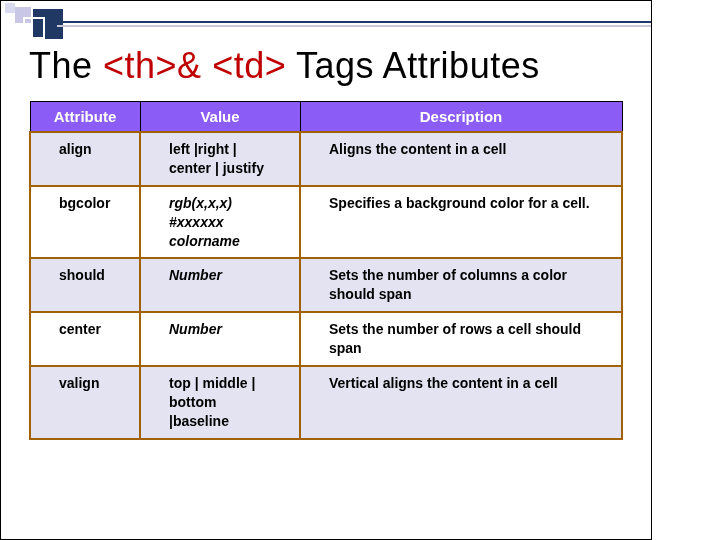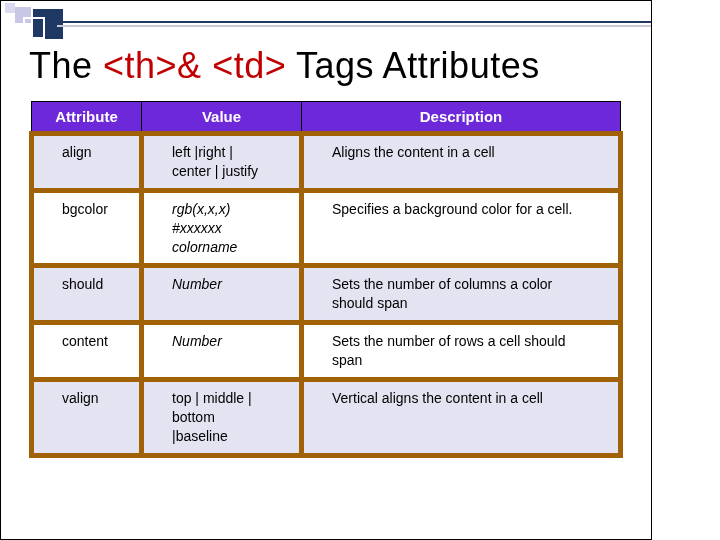--- a/index.html
+++ b/index.html
@@ -76,33 +76,33 @@
     border-collapse: collapse;
     width: 100%;
     table-layout: fixed;
     font-size: 14px;
   }
   table.attr-table col.c1 { width: 110px; }
   table.attr-table col.c2 { width: 160px; }
   table.attr-table col.c3 { width: auto; }
 
   table.attr-table th {
-    background: #6d28d9;
+    background: #8b5cf6;
     color: #fff;
     font-weight: 700;
     text-align: center;
     padding: 6px 8px;
     border: 1px solid #000;
     font-size: 15px;
   }
   table.attr-table td {
-    border: 5px solid #a16207;
+    border: 2px solid #a16207;
     padding: 7px 28px;
     vertical-align: top;
-    font-weight: 400;
+    font-weight: 700;
     line-height: 1.35;
   }
   tbody tr:nth-child(odd)  td { background: #e3e3f2; }
   tbody tr:nth-child(even) td { background: #ffffff; }
 
   td.value { font-weight: 700; }
   td.value .ital { font-style: italic; margin-top: 17px; }
 </style>
 </head>
 <body>
@@ -156,21 +156,21 @@
       </tr>
       <tr>
         <td>should</td>
         <td class="value">
           <span></span>
           <span class="ital">Number</span>
         </td>
         <td>Sets the number of columns a color should span</td>
       </tr>
       <tr>
-        <td>content</td>
+        <td>center</td>
         <td class="value">
           <span></span>
           <span class="ital">Number</span>
         </td>
         <td>Sets the number of rows a cell should span</td>
       </tr>
       <tr>
         <td>valign</td>
         <td class="value">
           <span>top | middle | bottom |baseline</span>

